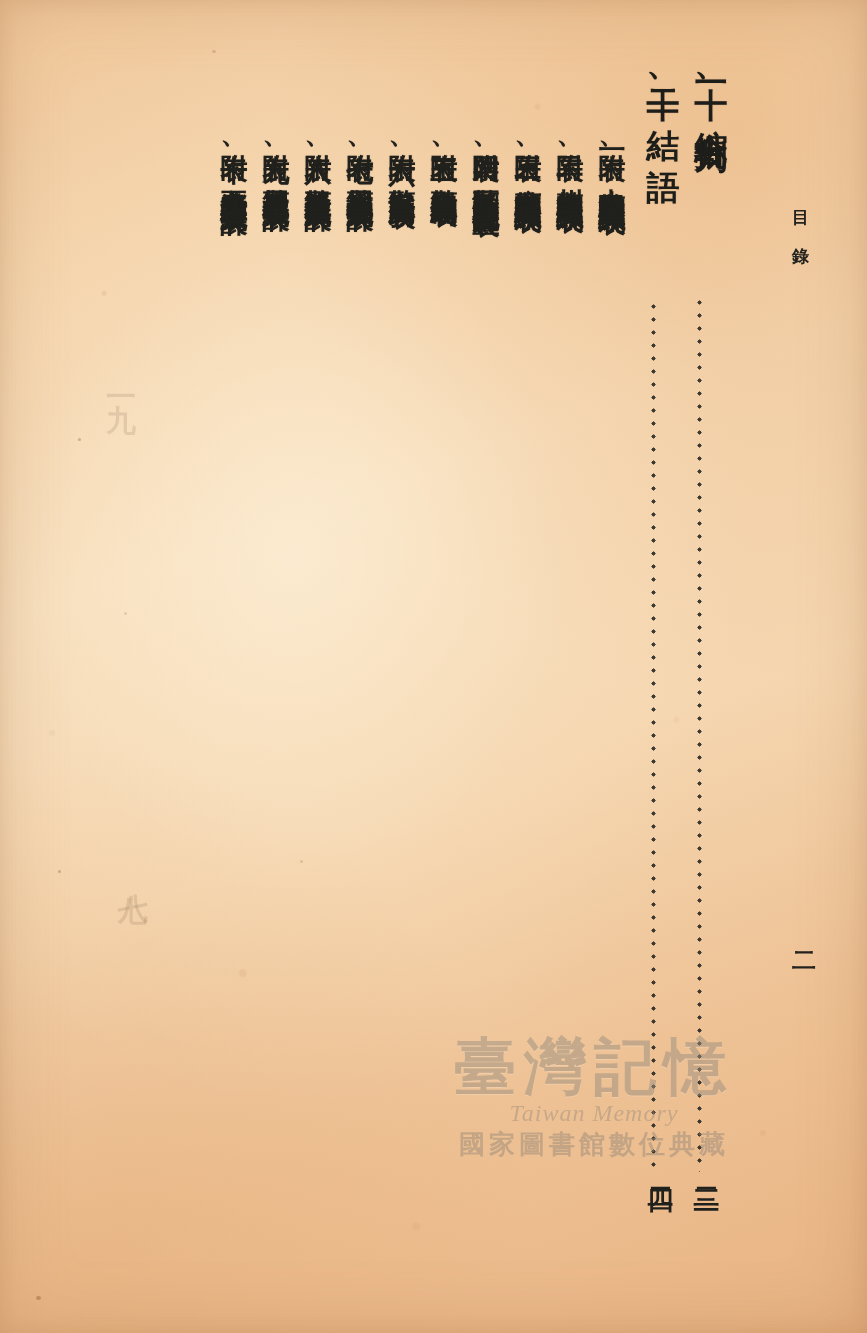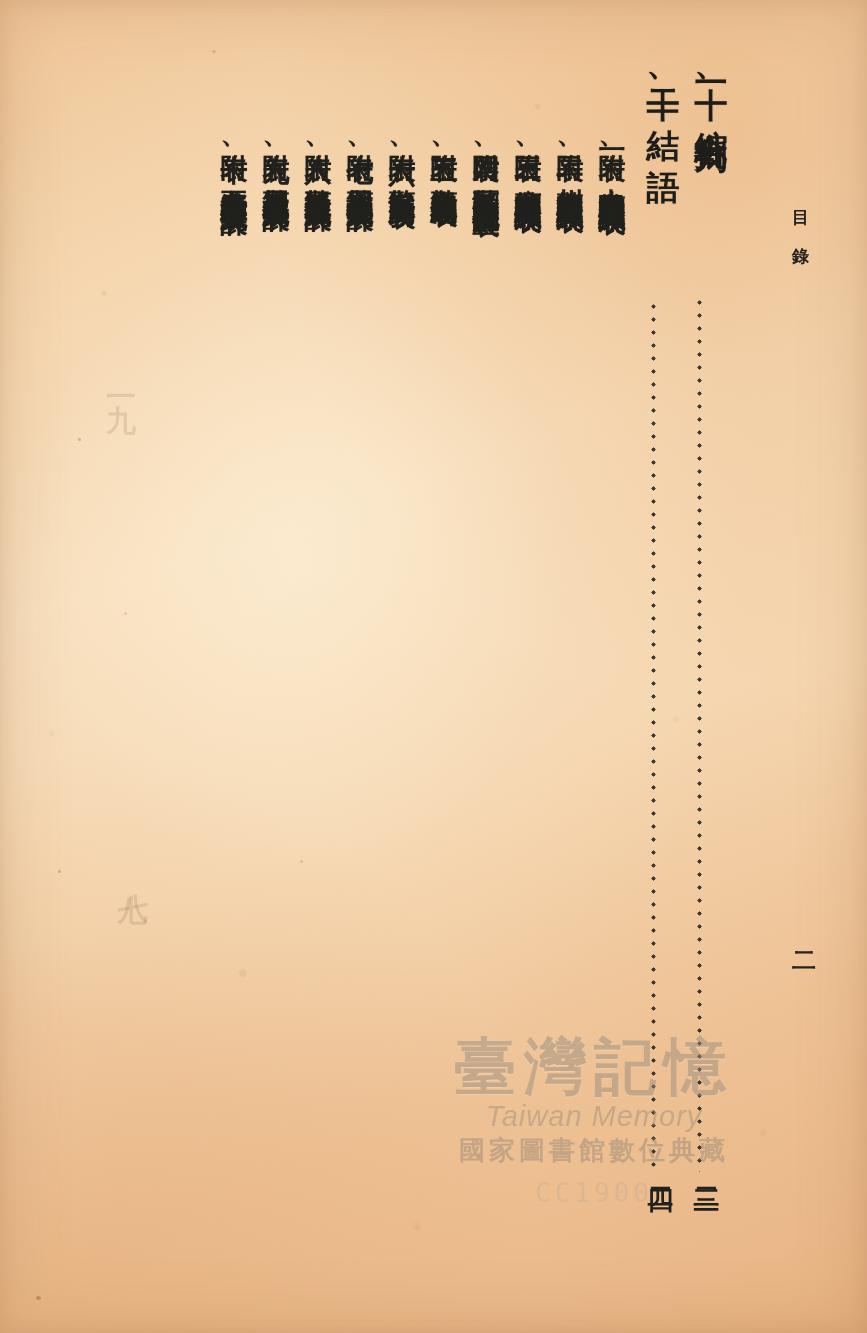--- a/index.html
+++ b/index.html
@@ -142,23 +142,23 @@
   #wm-cn {
     font-family: "DejaVu Serif", "Liberation Serif", serif;
     font-size: 62px;
     font-weight: 700;
     letter-spacing: 8px;
     color: #9c8f80;
     line-height: 1;
     text-shadow: 0 1px 0 rgba(255,255,255,0.35);
   }
   #wm-en {
-    font-family: Liberation Sans, sans-serif;
+    font-family: Liberation Serif, serif;
     font-style: italic;
-    font-size: 29px;
+    font-size: 24px;
     color: #a2907d;
     letter-spacing: 1px;
     margin-top: 2px;
   }
   #wm-lib {
     font-family: Liberation Mono, monospace;
     font-size: 26px;
     font-weight: 700;
     letter-spacing: 4px;
     color: #9b8b79;
@@ -231,17 +231,16 @@
   <div class="vtext entry" id="e6">附表六、警察派出所勤務表</div>
   <div class="vtext entry" id="e7">附表七、警用車輛接收統計表</div>
   <div class="vtext entry" id="e8">附表八、警邏船隻接收統計表</div>
   <div class="vtext entry" id="e9">附表九、警用武器接收統計表</div>
   <div class="vtext entry" id="e10">附表十、主要消防器材接收統計表</div>
 
   <div id="watermark">
     <div id="wm-cn">臺灣記憶</div>
     <div id="wm-en">Taiwan Memory</div>
     <div id="wm-lib">國家圖書館數位典藏</div>
-    <div id="wm-code">CC1900</div>
   </div>
 
   <div id="edge"></div>
 </div>
 
 </body></html>

